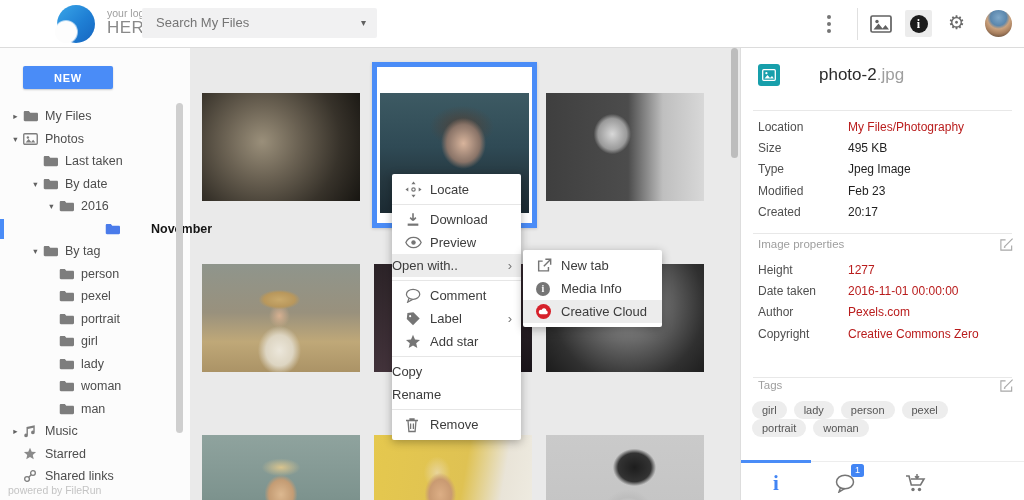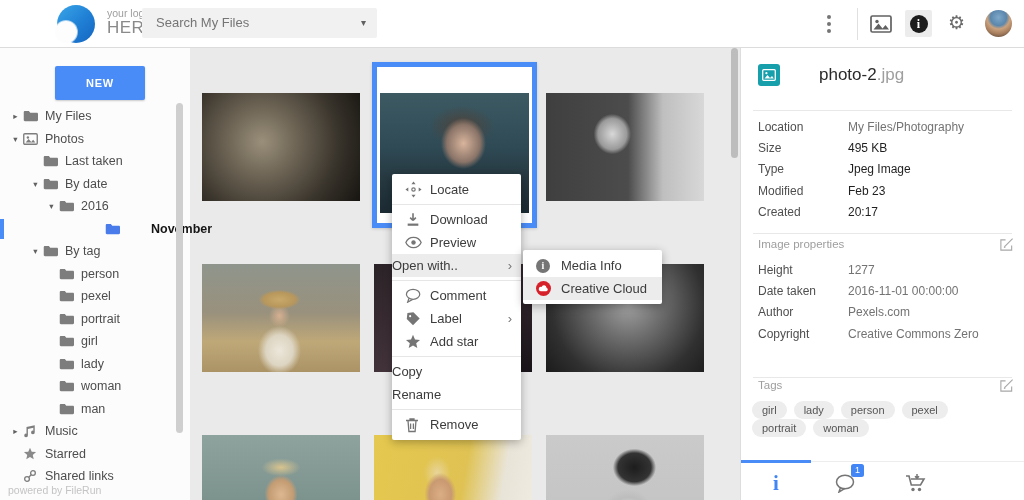--- a/index.html
+++ b/index.html
@@ -28,23 +28,23 @@
   .info-btn { position:absolute; left:905px; top:10px; width:27px; height:27px; background:#ececec;
     border-radius:2px; display:flex; align-items:center; justify-content:center; cursor:pointer; }
   .info-circ { width:18px; height:18px; border-radius:50%; background:#1c1c1c; color:#fff;
     font-family:"Liberation Serif", serif; font-weight:bold; font-size:12px; text-align:center; line-height:18px; }
   .gear { position:absolute; left:948px; top:11px; font-size:19px; color:#6b6b6b; cursor:pointer; }
   .avatar { position:absolute; left:985px; top:10px; width:27px; height:27px; border-radius:50%; cursor:pointer;
     background:radial-gradient(circle at 50% 28%, #7fa8c9 0%, #5b87ad 34%, #caa27e 48%, #a87f5e 68%, #3c3128 100%); }
 
   
   .sidebar { position:absolute; left:0; top:48px; width:190px; height:452px; background:#fcfcfc; z-index:10; }
-  .new-btn { position:absolute; left:23px; top:18px; width:90px; height:34px; background:#4a8cf7;
+  .new-btn { position:absolute; left:23px; top:18px; width:90px; height:23px; background:#4a8cf7;
     border:none; border-radius:2px; color:#fff; font-size:11px; font-weight:bold; letter-spacing:.8px;
-    cursor:pointer; box-shadow:0 1px 2px rgba(0,0,0,.2); font-family:"Liberation Sans",sans-serif;margin-left:32px; }
+    cursor:pointer; box-shadow:0 1px 2px rgba(0,0,0,.2); font-family:"Liberation Sans",sans-serif; }
   .tree { position:absolute; left:0; top:57px; width:186px; }
   .tree-row { position:relative; height:22.5px; display:flex; align-items:center; cursor:pointer;
     font-size:12.5px; color:#4d4d4d; }
   .tree-row .caret { width:15px; flex:0 0 15px; font-size:8.5px; color:#616161; text-align:center; }
   .tree-row .ticon { width:15px; flex:0 0 15px; height:13px; margin-right:7px; display:flex; align-items:center; }
   .tree-row.sel { font-weight:bold; color:#151515; }
   .tree-row.sel .selbar { position:absolute; left:0; top:1px; bottom:1px; width:4px; background:#4a8cf7; }
   .side-footer { position:absolute; left:8px; bottom:4px; font-size:10.5px; color:#c4c4c4; }
   .side-scroll { position:absolute; left:176px; top:55px; width:7px; height:330px; background:#cfcfcf; border-radius:4px; }
 
@@ -102,21 +102,21 @@
   .file-head { position:absolute; left:17px; top:16px; display:flex; align-items:center;gap:21px; }
   .file-ic { width:22px; height:22px; border-radius:3px; background:#179fab; display:flex;
     align-items:center; justify-content:center; margin-right:18px; }
   .file-title { font-size:17px; color:#2b2b2b; }
   .file-title .ext { color:#9e9e9e; }
   .pdiv { position:absolute; left:12px; right:12px; height:1px; background:#e8e8e8; }
   .rows { position:absolute; left:0; width:100%; }
   .prow { height:21.4px; display:flex; align-items:center; font-size:12px; }
   .prow .pl { width:90px; flex:0 0 90px; margin-left:17px; color:#4f4f4f; }
   .prow .pv { color:#1f1f1f; }
-  .prow .pv.link { color:#737373; cursor:pointer; }
+  .prow .pv.link { color:#b91c1c; cursor:pointer; }
   .sect { position:absolute; left:17px; font-size:11.5px; color:#9e9e9e; }
   .edit-ic { position:absolute; right:10px; width:15px; height:15px; cursor:pointer; }
   .tagwrap { position:absolute; left:11px; top:353px; right:8px; display:flex; flex-wrap:wrap; }
   .tag { height:18px; line-height:18px; background:#ededed; border-radius:9px; padding:0 10px;
     margin-right:7px; font-size:11px; color:#555; cursor:pointer; }
   .tabbar-line { position:absolute; left:0; right:0; top:413px; height:1px; background:#ededed; }
   .tab-underline { position:absolute; left:0; top:412px; width:70px; height:3px; background:#4a8cf7; }
   .tab { position:absolute; top:420px; width:70px; height:30px; display:flex; align-items:center;
     justify-content:center; cursor:pointer; }
   .tab-i { font-family:"Liberation Serif",serif; font-weight:bold; font-size:21px; color:#4285f4; }
@@ -418,20 +418,29 @@
           <path d="M1 3.5h12M5 3.5V2h4v1.5M3 3.5l.9 11h6.2l.9-11"></path>
           <path d="M5.6 6.5v5.5M8.4 6.5v5.5"></path>
         </svg>
       </span>
       <span>Remove</span>
     </div>
   </div>
 <div class="menu sub" id="submenu">
     <div class="mi">
       <span class="micon">
+        <svg width="16" height="16" viewBox="0 0 18 18" fill="none" stroke="#757575" stroke-width="1.6">
+          <path d="M7.5 3.5H3v11h11V10"></path>
+          <path d="M10.5 1.5h6v6M16 2L8.8 9.2"></path>
+        </svg>
+      </span>
+      <span>New tab</span>
+    </div>
+    <div class="mi">
+      <span class="micon">
         <div class="circle-i">i</div>
       </span>
       <span>Media Info</span>
     </div>
     <div class="mi hl">
       <span class="micon">
         <div class="cc-badge">
           <svg width="11" height="7" viewBox="0 0 20 12">
             <path d="M5.5 11a4 4 0 1 1 .8-7.9A4.8 4.8 0 0 1 15.5 4.6 3.3 3.3 0 0 1 15 11z" fill="#fff"></path>
           </svg>

